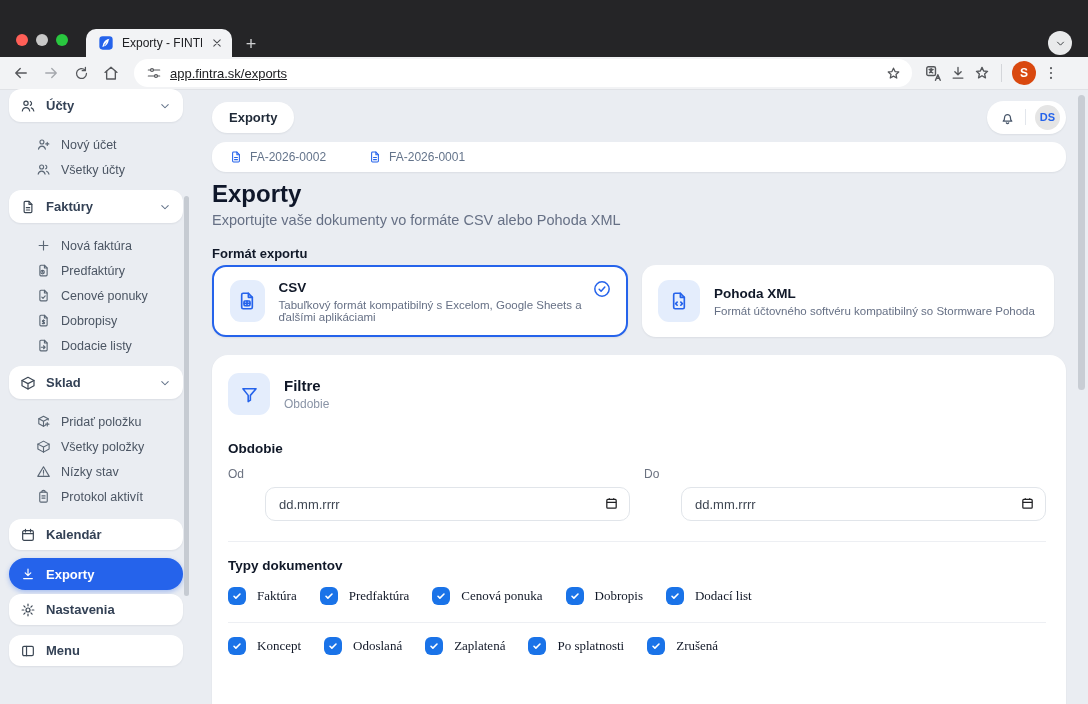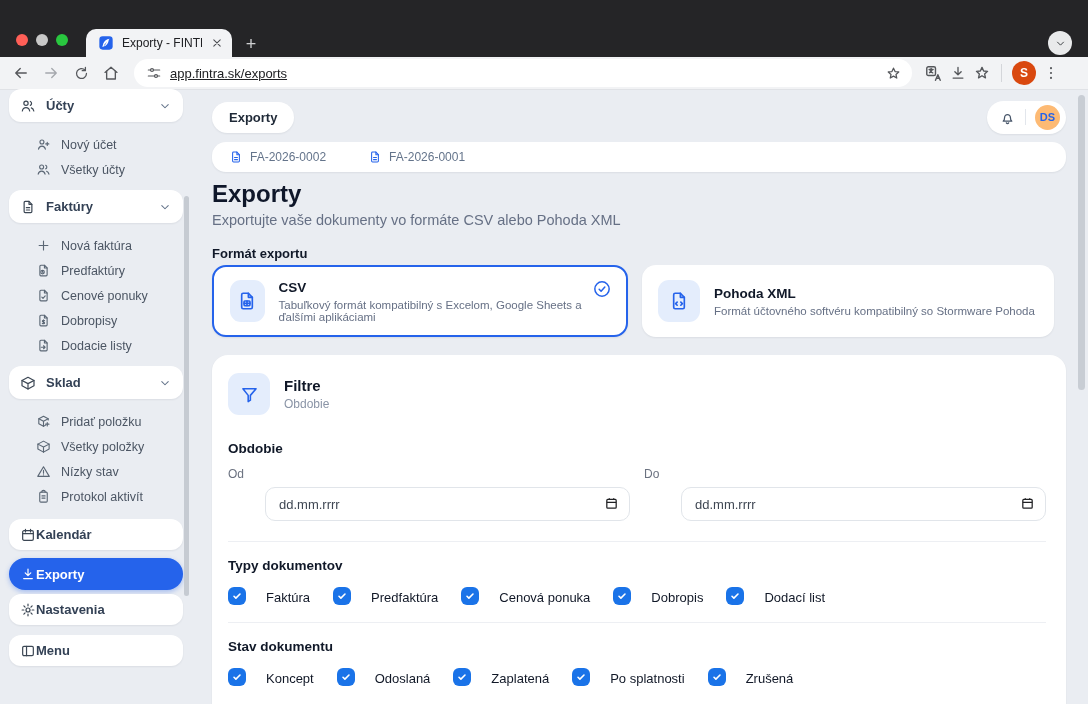--- a/index.html
+++ b/index.html
@@ -49,38 +49,38 @@
     color:#fff; display:flex; align-items:center; justify-content:center; }
   .company-name { font-size:13.5px; font-weight:700; color:#0f172a; }
   .side-group { height:33px; margin-top:7px; display:flex; align-items:center; gap:10px; padding:0 11px;
     color:#3c4754; }
   .side-group.clipped { margin-top:-11px; }
   .side-group .lbl { font-size:13px; font-weight:600; color:#334155; flex:1; }
   .side-group .chev { color:#64748b; }
   .side-child { height:25px; display:flex; align-items:center; gap:10px; padding-left:27px; color:#5b6775; }
   .side-child .lbl { font-size:12.5px; color:#4b5563; }
   .gap6 { margin-top:10px; } .gap8 { margin-top:8px; }
-  .side-single { height:31px; display:flex; align-items:center; padding:0 11px; color:#3c4754; }
+  .side-single { height:31px; display:flex; align-items:center; gap:10px; padding:0 11px; color:#3c4754; }
   .side-single .lbl { font-size:13px; font-weight:600; color:#334155; }
   .side-active { background:#2563eb; border-radius:16px; color:#fff; box-shadow:0 2px 5px rgba(37,99,235,.35); }
   .side-active .lbl { color:#fff; }
   .side-scrollbar { position:absolute; left:184px; top:105px; width:5px; height:400px; border-radius:3px;
     background:#c6cbd2; }
 
   
   .content { position:absolute; left:200px; top:0; width:888px; height:613px; }
   .hdr-row { position:absolute; left:12px; right:22px; top:10px; height:32px; display:flex;
     align-items:center; justify-content:space-between; }
   .page-chip { height:31px; background:#fff; border-radius:17px; display:flex; align-items:center;
     padding:0 17px; font-size:13px; font-weight:600; color:#1f2937; box-shadow:0 1px 2px rgba(15,23,42,.07); }
   .user-pill { height:33px; background:#fff; border-radius:17px; display:flex; align-items:center;
     gap:9px; padding:0 6px 0 12px; box-shadow:0 1px 2px rgba(15,23,42,.07); }
   .bell { color:#475569; }
   .pill-sep { width:1px; height:16px; background:#e2e6ec; }
-  .avatar { width:25px; height:25px; border-radius:50%; background:#fdba74; color:#2563eb;
+  .avatar { width:25px; height:25px; border-radius:50%; background:#e5e5e5; color:#2563eb;
     font-size:11px; font-weight:700; display:flex; align-items:center; justify-content:center; }
 
   .docs-bar { position:absolute; left:12px; right:22px; top:51px; height:30px; background:#fff;
     border-radius:14px; display:flex; align-items:center; gap:42px; padding:0 17px;
     box-shadow:0 1px 2px rgba(15,23,42,.07); }
   .doc-chip { display:flex; align-items:center; gap:7px; color:#2563eb; }
   .doc-chip .lbl { font-size:12px; color:#64748b; }
 
   .page-title { position:absolute; left:12px; top:89px; font-size:24px; font-weight:700; color:#0f172a; }
   .page-sub { position:absolute; left:12px; top:121px; font-size:14.5px; color:#667085; }
@@ -108,21 +108,21 @@
   .field-label { font-size:12px; color:#6b7280; }
   .date-wrap { position:relative; margin-top:6px;padding-left:37px; }
   .date-input { width:100%; height:34px; border:1px solid #e1e5ea; border-radius:10px; padding:0 34px 0 13px;
     font-size:13px; color:#1f2937; font-family:"Liberation Sans",sans-serif; background:#fff; outline:none; }
   .date-input::placeholder { color:#3f4753; opacity:1; }
   .cal-ic { position:absolute; right:11px; top:9px; color:#202124; }
   .divider { height:1px; background:#edeff3; margin-top:20px; }
   .divider.d2 { margin-top:17px; }
   .types-label { margin-top:16px; }
   .cb-row { display:flex; align-items:center; margin-top:14px; }
-  .cb-item { display:flex; align-items:flex-end; gap:20px; margin-right:23px; }
+  .cb-item { display:flex; align-items:center; gap:11px; margin-right:23px;font-family:Liberation Serif, serif; }
   .cb-box { width:18px; height:18px; border-radius:6px; background:#1a73e8; color:#fff;
     display:flex; align-items:center; justify-content:center; }
   .cb-lbl { font-size:13px; color:#111827; }
 
   .page-scrollbar { position:absolute; left:1078px; top:4px; width:7px; height:295px; border-radius:4px;
     background:#c8cdd4; }
 </style>
 </head>
 <body>
 
@@ -613,21 +613,20 @@
                 <svg class="ic" width="12" height="12" viewBox="0 0 24 24">
                   <use href="#sy-check"></use>
                 </svg>
               </span>
             <span class="cb-lbl">Dodací list</span>
           </label>
         </div>
 
         <div class="divider d2"></div>
 
-        <div class="sec-label types-label">Stav dokumentu</div>
         <div class="cb-row">
           <label class="cb-item">
             <span class="cb-box">
                 <svg class="ic" width="12" height="12" viewBox="0 0 24 24">
                   <use href="#sy-check"></use>
                 </svg>
               </span>
             <span class="cb-lbl">Koncept</span>
           </label>
           <label class="cb-item">

